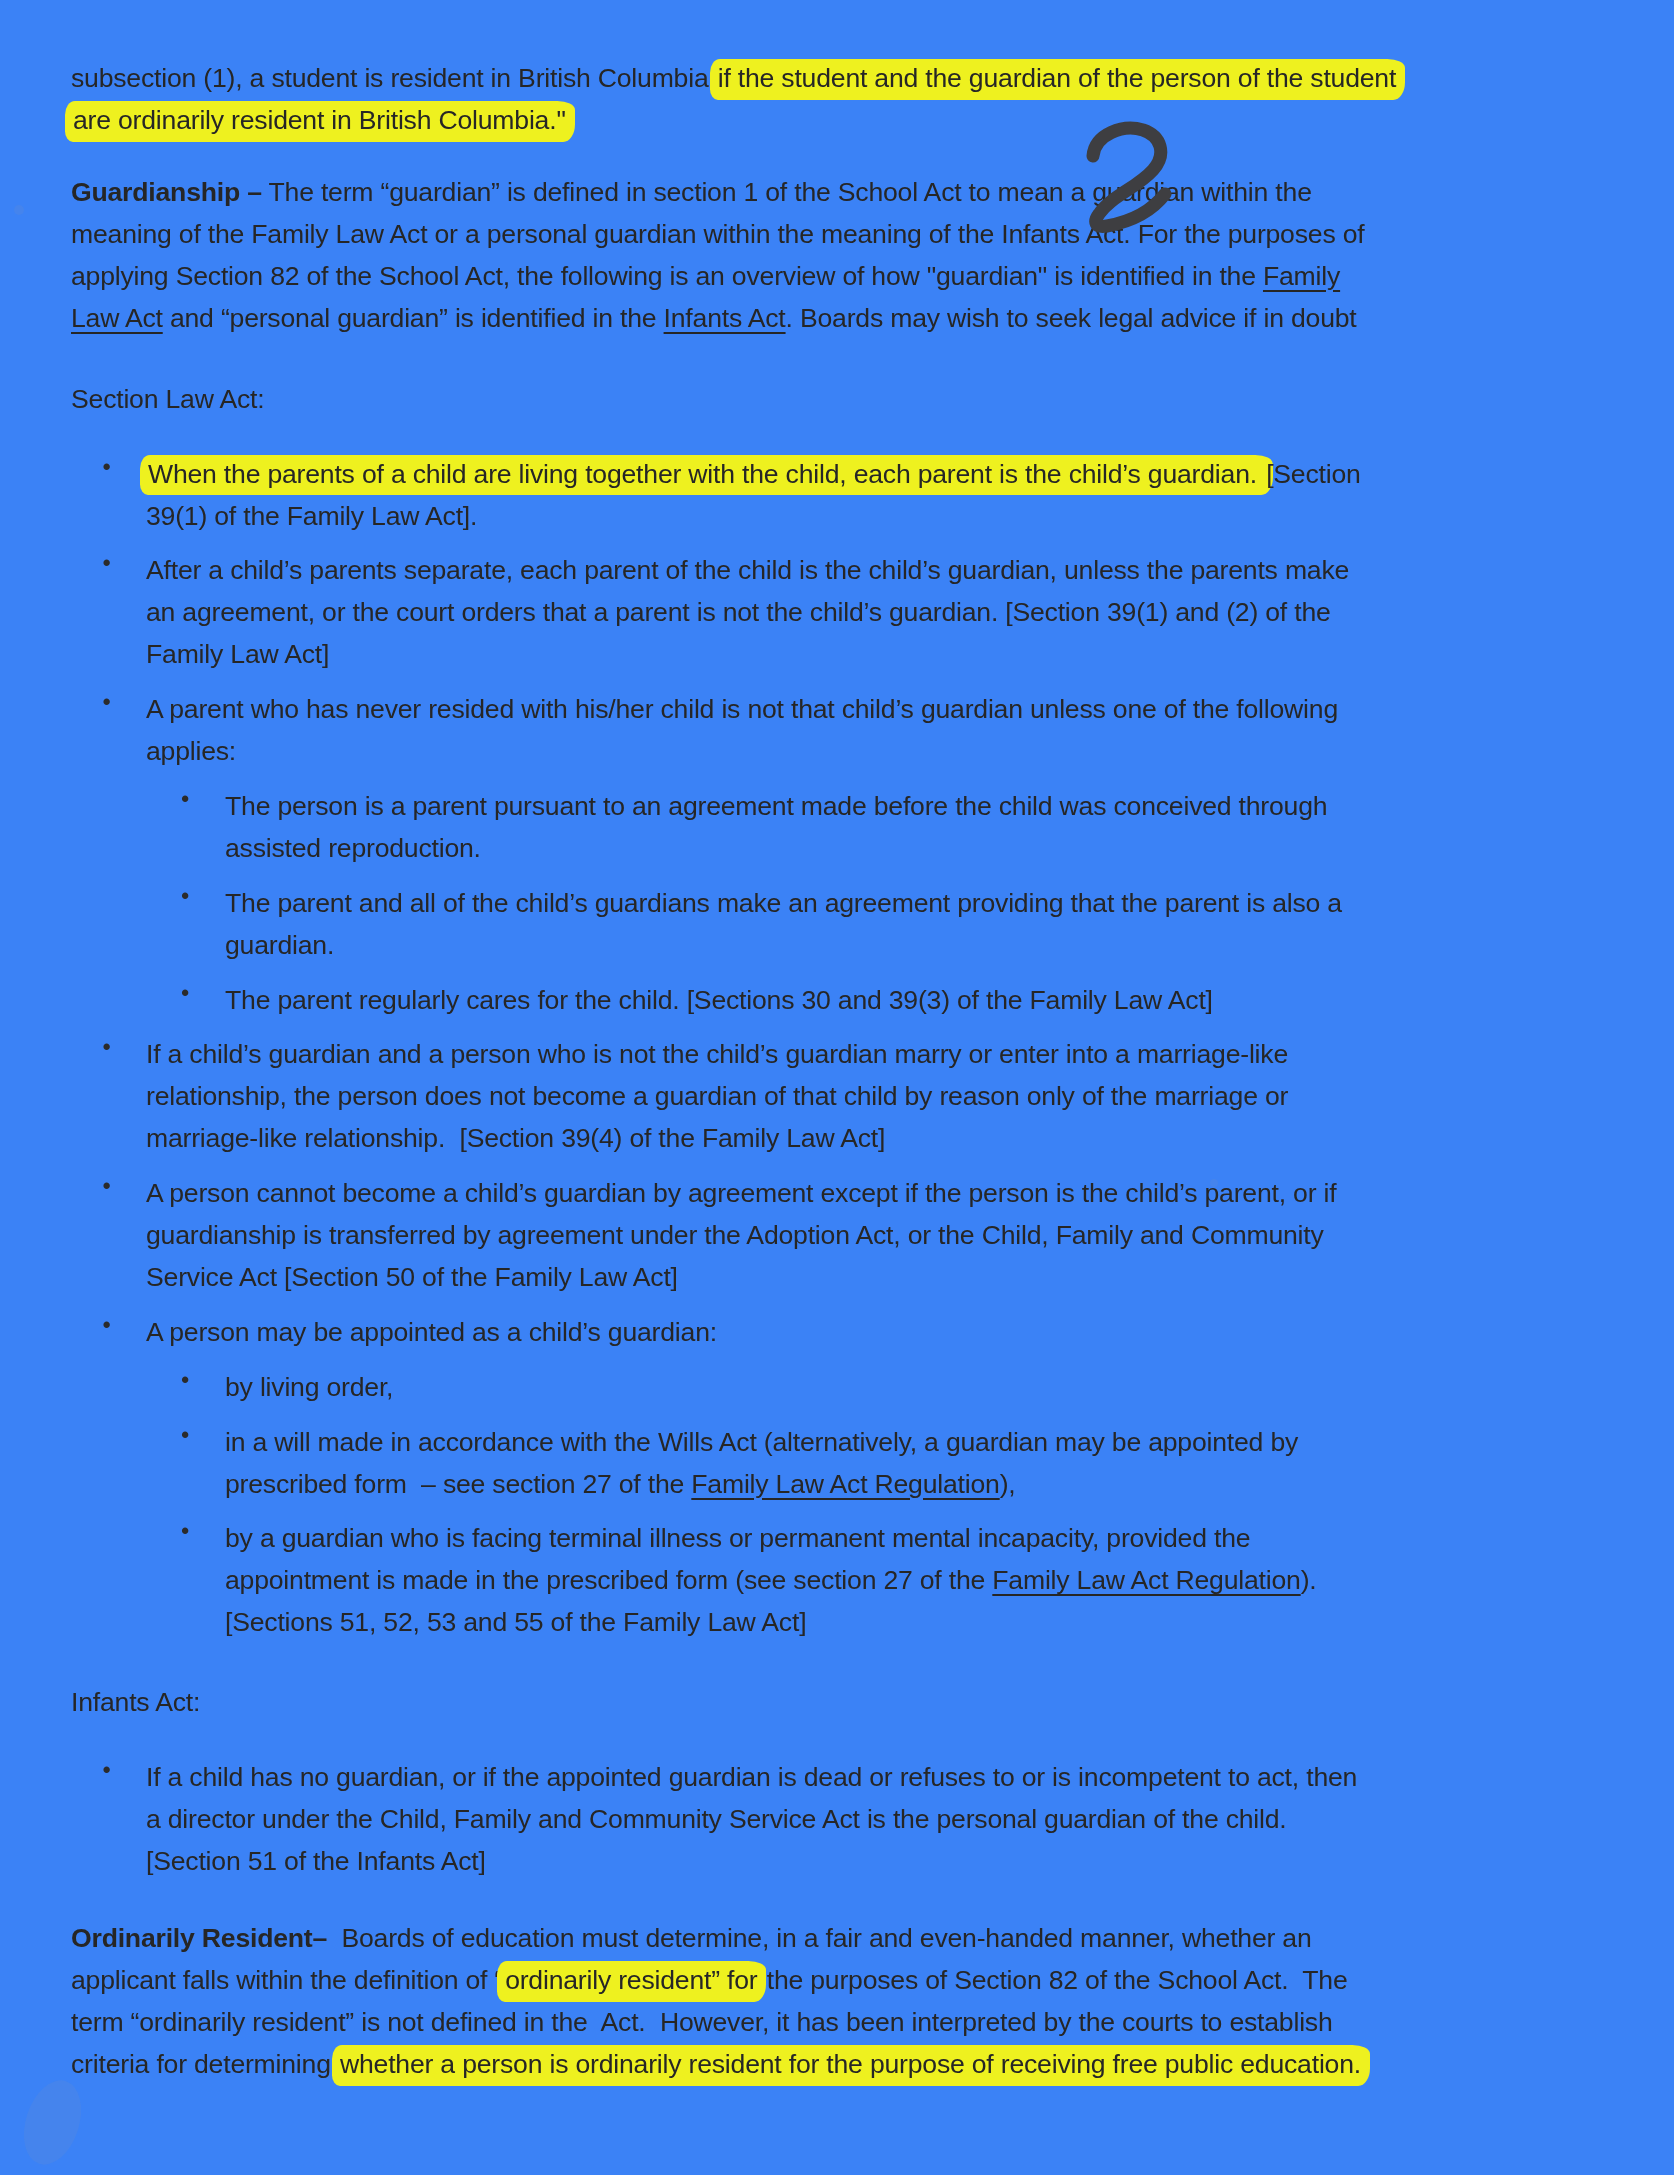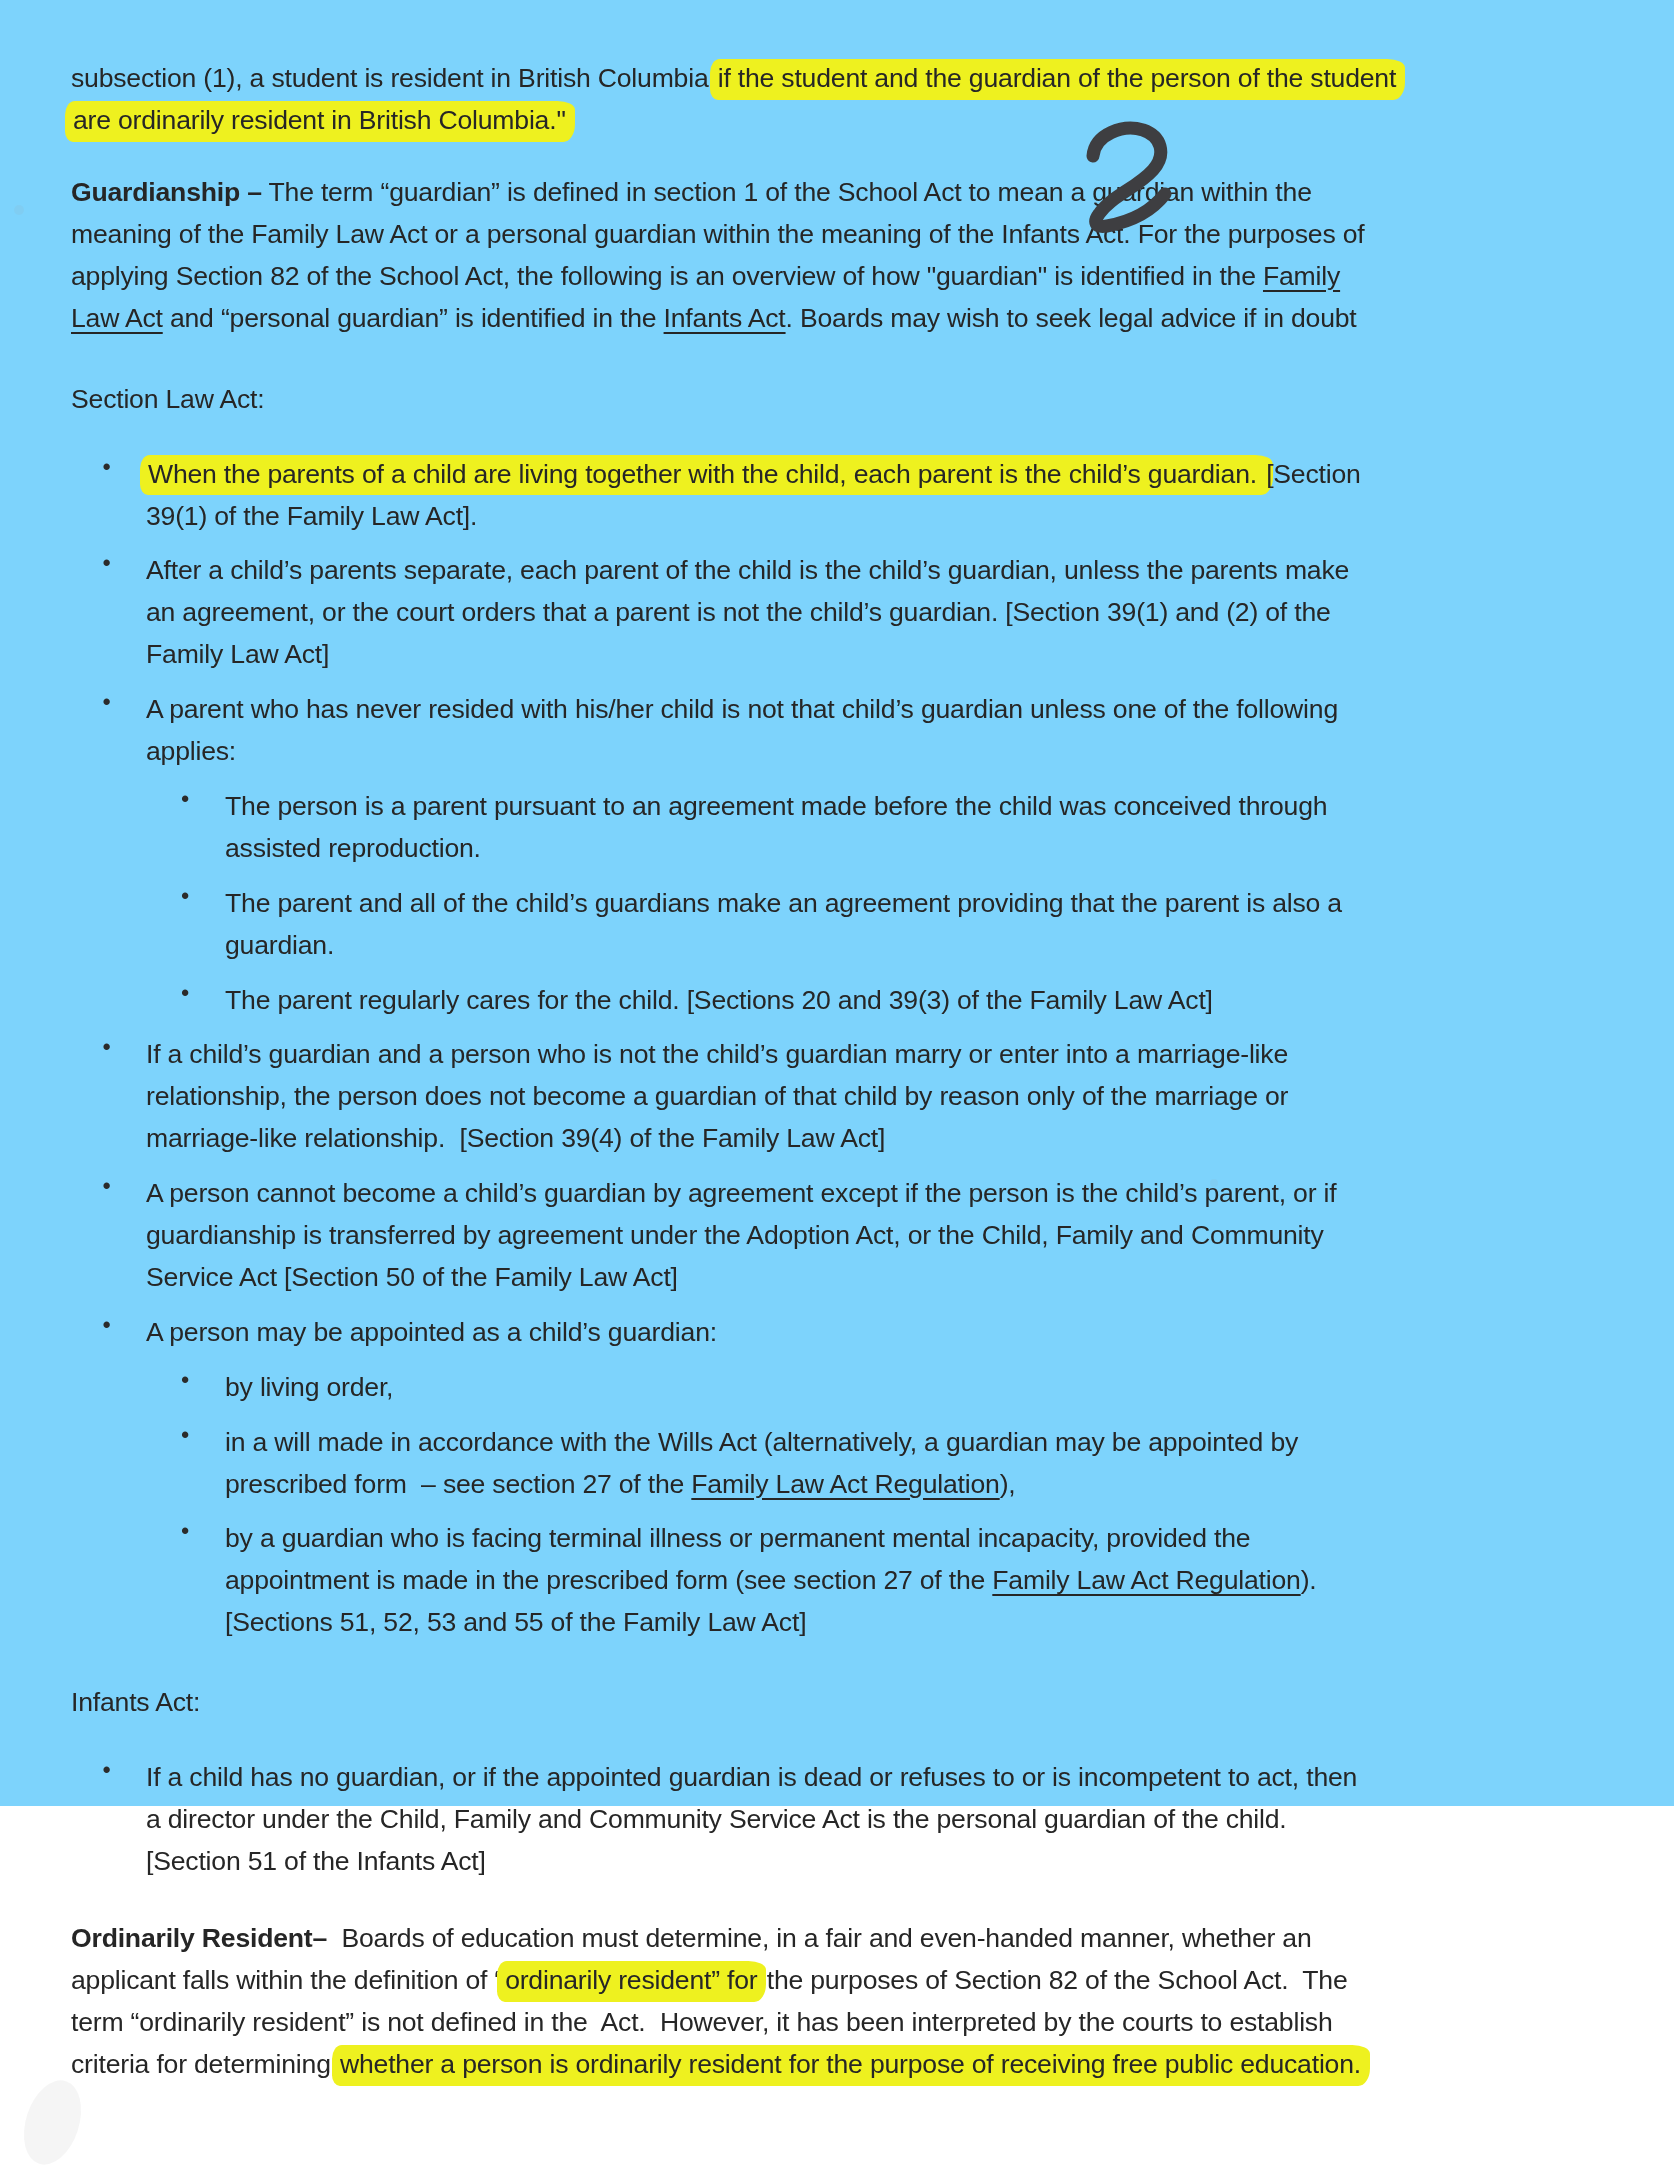--- a/index.html
+++ b/index.html
@@ -7,22 +7,22 @@
     margin: 0;
     padding: 0;
     width: 1675px;
     height: 2175px;
     overflow: hidden;
     background: #ffffff;
   }
   .page {
     position: relative;
     width: 1675px;
-    height: 1806px;
-    background: #7dd3fc;
+    height: 2175px;
+    background: #3b82f6;
     font-family: "Liberation Sans", "DejaVu Sans", sans-serif;
     color: var(--ink, #262626);
     font-size: 26.6px;
     letter-spacing: -0.2px;
     box-sizing: border-box;
     padding: 57px 90px 0 71px;
   }
   .doc {
     position: relative;
     width: 100%;
@@ -122,21 +122,21 @@
         <div class="line"><span class="seg">The person is a parent pursuant to an agreement made before the child was conceived through</span></div>
         <div class="line"><span class="seg">assisted reproduction.</span></div>
       </div>
       <div class="block li lvl2">
         <span class="marker">•</span>
         <div class="line"><span class="seg">The parent and all of the child’s guardians make an agreement providing that the parent is also a</span></div>
         <div class="line"><span class="seg">guardian.</span></div>
       </div>
       <div class="block li lvl2">
         <span class="marker">•</span>
-        <div class="line"><span class="seg">The parent regularly cares for the child. [Sections 20 and 39(3) of the Family Law Act]</span></div>
+        <div class="line"><span class="seg">The parent regularly cares for the child. [Sections 30 and 39(3) of the Family Law Act]</span></div>
       </div>
       <div class="block li lvl1">
         <span class="marker">•</span>
         <div class="line"><span class="seg">If a child’s guardian and a person who is not the child’s guardian marry or enter into a marriage-like</span></div>
         <div class="line"><span class="seg">relationship, the person does not become a guardian of that child by reason only of the marriage or</span></div>
         <div class="line"><span class="seg">marriage-like relationship.  [Section 39(4) of the Family Law Act]</span></div>
       </div>
       <div class="block li lvl1">
         <span class="marker">•</span>
         <div class="line"><span class="seg">A person cannot become a child’s guardian by agreement except if the person is the child’s parent, or if</span></div>

